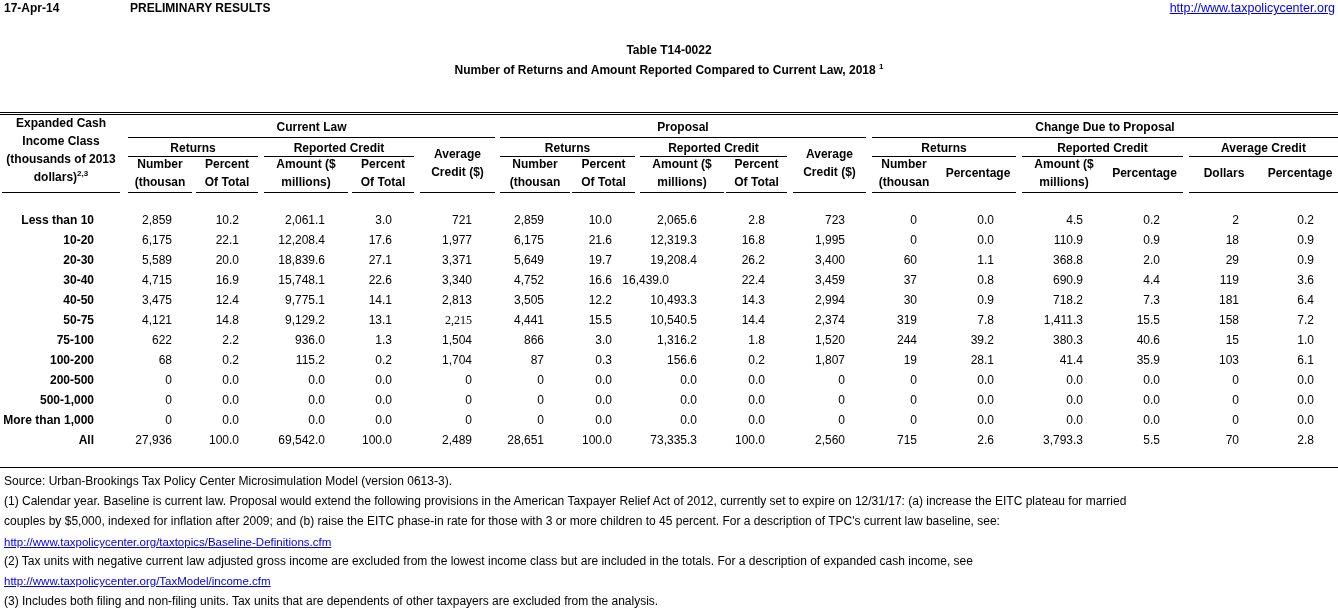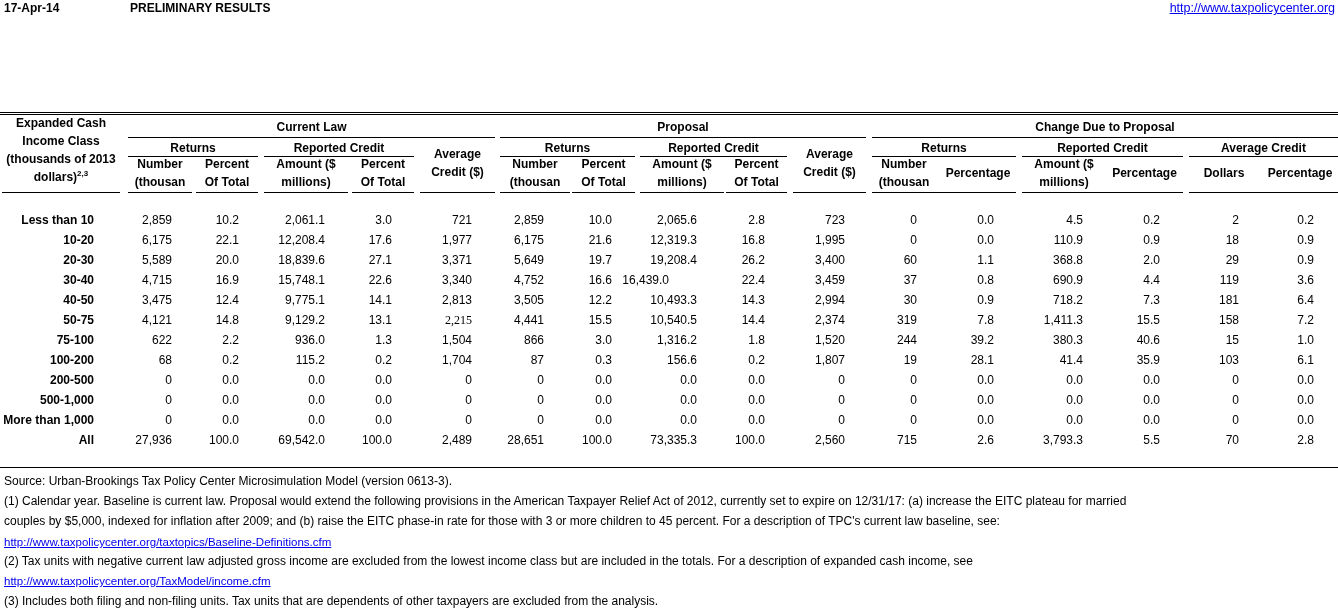--- a/index.html
+++ b/index.html
@@ -26,20 +26,22 @@
 </head>
 <body>
 
 <div class="topbar">
   <span class="date">17-Apr-14</span>
   <span class="prelim">PRELIMINARY RESULTS</span>
   <a class="site-link">http://www.taxpolicycenter.org</a>
 </div>
 
 <div class="titles">
+  <div>Table T14-0022</div>
+  <div><span>Number of Returns and Amount Reported Compared to Current Law, 2018</span> <sup>1</sup></div>
 </div>
 
 <div class="dbl-rule"></div>
 
 <div class="hdr" style="left:0; width:122px; top:114px;">
   <div>Expanded Cash</div>
   <div>Income Class</div>
   <div>(thousands of 2013</div>
   <div><span>dollars)</span><sup>2,3</sup></div>
 </div>

